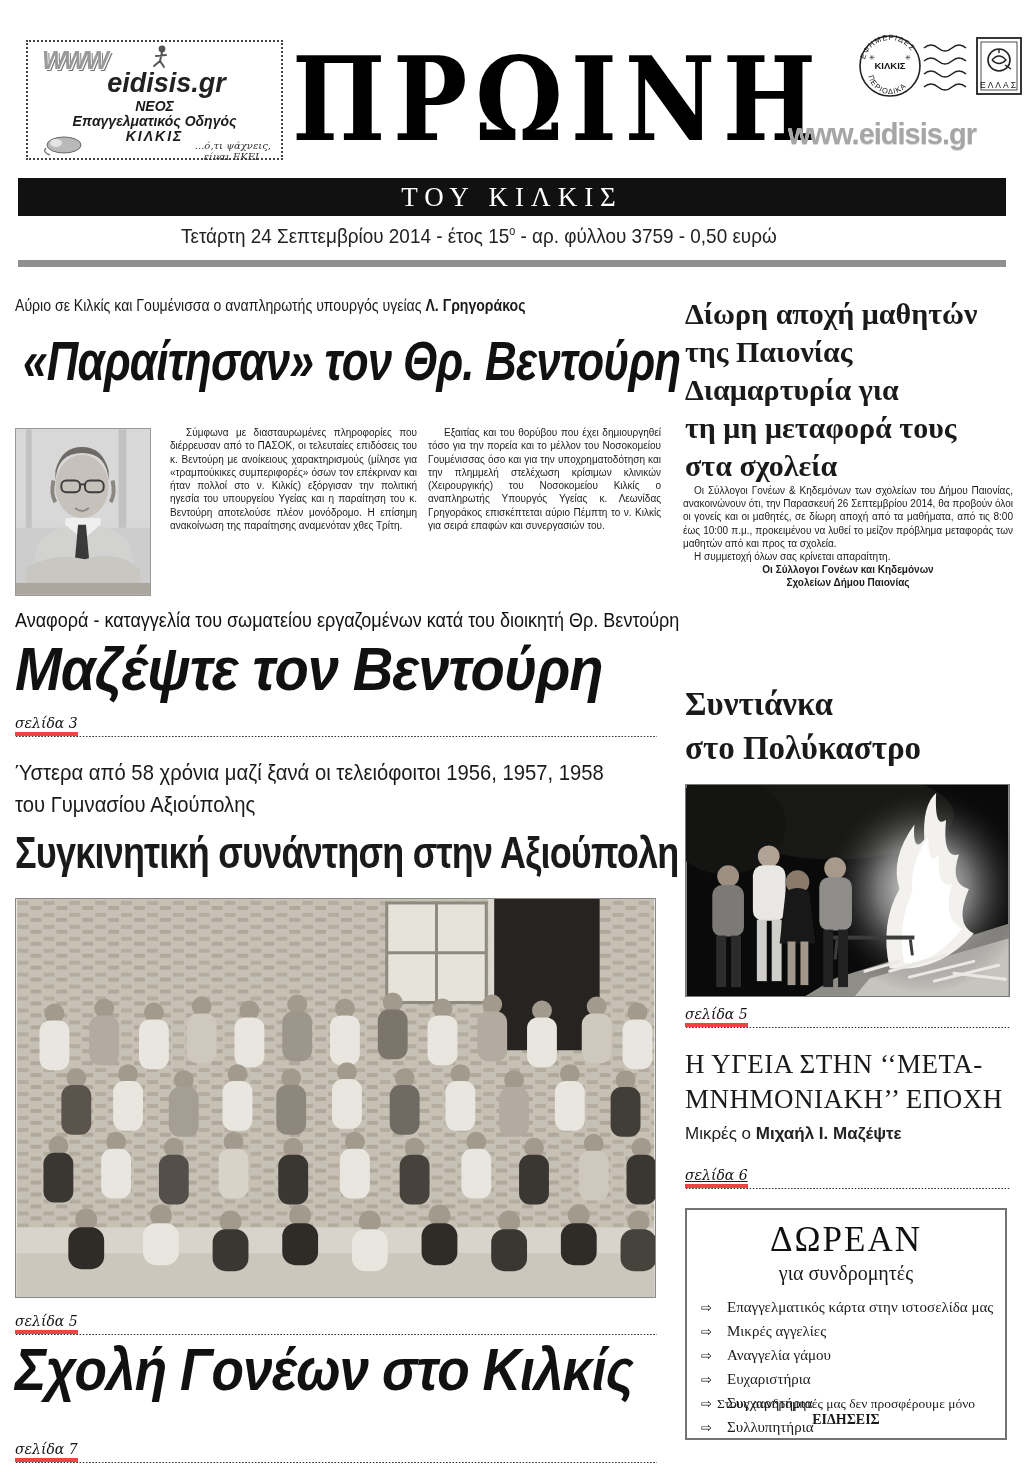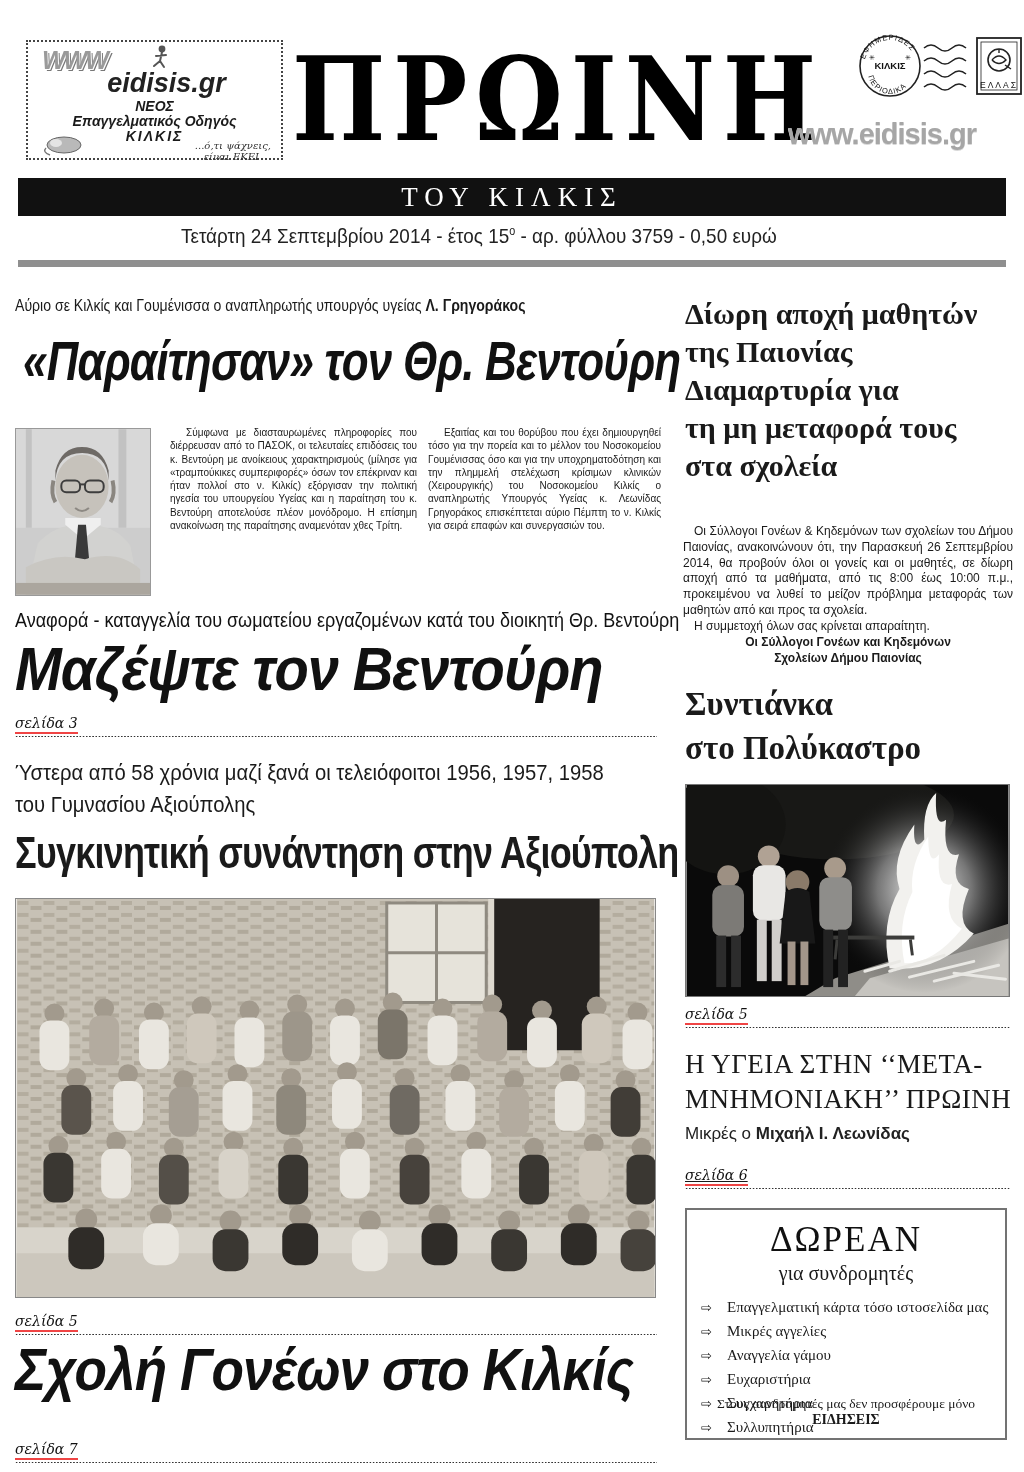--- a/index.html
+++ b/index.html
@@ -28,21 +28,21 @@
   .blackbar{left:18px;top:178px;width:988px;height:38px;background:#111;color:#fff;
             font-family:"Liberation Serif",serif;font-size:27px;letter-spacing:7px;
             text-align:center;line-height:38px;}
   .dateline{left:0;top:224px;width:1024px;text-align:center;font-size:21px;color:#222;}
   .dateline sup{font-size:12px;}
   .grayrule{left:18px;top:260px;width:988px;height:7px;background:#8f8f8f;}
 
   
   .kicker{font-size:20px;color:#111;}
   .pageref{font-family:"DejaVu Serif",serif;font-style:italic;font-size:14px;color:#111;
-           border-bottom:2px solid #ef4444;padding-bottom:1px;}
+           border-bottom:4px solid #ef4444;padding-bottom:1px;}
   .dots{height:3px;margin-top:3px;
         background-image:radial-gradient(circle,#333 0.9px,transparent 1px);
         background-size:3.2px 3px;background-repeat:repeat-x;}
   .hl-italic{font-weight:bold;font-style:italic;letter-spacing:-1px;color:#111;}
   .body-sans{font-size:10px;line-height:1.33;text-align:justify;}
   .body-sans p{margin:0;text-indent:16px;}
 
   
   .lead-kicker{left:15px;top:297px;width:660px;}
   .lead-headline{left:23px;top:329px;font-size:55px;}
@@ -55,21 +55,21 @@
   .reunion-kicker{left:15px;top:757px;width:660px;font-size:22px;line-height:1.45;}
   .reunion-headline{left:15px;top:827px;font-size:45px;font-weight:bold;letter-spacing:-1px;}
   .groupphoto{left:15px;top:898px;width:641px;height:400px;border:1px solid #888;box-sizing:border-box;}
   .ref5L{left:15px;top:1312px;width:642px;}
   .school-headline{left:15px;top:1336px;font-size:59px;}
   .ref7{left:15px;top:1440px;width:642px;}
 
   
   .strike-headline{left:685px;top:295px;width:330px;font-family:"Liberation Serif",serif;
                    font-weight:bold;font-size:30px;line-height:38px;letter-spacing:0;}
-  .strike-body{left:683px;top:524px;width:330px;font-size:12px;line-height:1.32;text-align:justify;}
+  .strike-body{left:683px;top:484px;width:330px;font-size:10px;line-height:1.32;text-align:justify;}
   .strike-body p{margin:0;text-indent:11px;}
   .strike-sig{text-align:center;font-weight:bold;text-indent:0 !important;}
   .syn-headline{left:685px;top:682px;width:330px;font-family:"Liberation Serif",serif;
                 font-weight:bold;font-size:33px;line-height:44px;}
   .bonfire{left:685px;top:784px;width:325px;height:213px;border:1px solid #777;box-sizing:border-box;}
   .ref5R{left:685px;top:1005px;width:325px;}
   .health-headline{left:685px;top:1047px;width:335px;font-family:"Liberation Serif",serif;
                    font-size:27px;line-height:35px;font-weight:500;letter-spacing:0.5px;}
   .byline{left:685px;top:1124px;width:330px;font-size:17px;color:#222;}
   .byline b{font-weight:bold;}
@@ -355,35 +355,35 @@
     </g>
   </svg>
 
   <div class="abs ref5R">
     <span class="pageref">σελίδα 5</span>
     <div class="dots"></div>
   </div>
 
   <div class="abs health-headline">
     <div>Η ΥΓΕΙΑ ΣΤΗΝ ‘‘ΜΕΤΑ-</div>
-    <div>ΜΝΗΜΟΝΙΑΚΗ’’ ΠΡΩΙΝΗ</div>
+    <div>ΜΝΗΜΟΝΙΑΚΗ’’ ΕΠΟΧΗ</div>
   </div>
   <div class="abs byline">
-    <span>Μικρές  ο </span><b>Μιχαήλ Ι. Λεωνίδας</b>
+    <span>Μικρές  ο </span><b>Μιχαήλ Ι. Μαζέψτε</b>
   </div>
   <div class="abs ref6">
     <span class="pageref">σελίδα 6</span>
     <div class="dots"></div>
   </div>
 
   <div class="abs freebox">
     <div class="t">ΔΩΡΕΑΝ</div>
     <div class="s">για συνδρομητές</div>
     <ul>
-      <li><span class="arr">⇨</span><span>Επαγγελματική κάρτα τόσο ιστοσελίδα μας</span></li>
+      <li><span class="arr">⇨</span><span>Επαγγελματικός κάρτα στην ιστοσελίδα μας</span></li>
       <li><span class="arr">⇨</span><span>Μικρές αγγελίες</span></li>
       <li><span class="arr">⇨</span><span>Αναγγελία γάμου</span></li>
       <li><span class="arr">⇨</span><span>Ευχαριστήρια</span></li>
       <li><span class="arr">⇨</span><span>Συγχαρητήρια</span></li>
       <li><span class="arr">⇨</span><span>Συλλυπητήρια</span></li>
     </ul>
     <div class="ft">
       <span>Στους συνδρομητές μας δεν προσφέρουμε μόνο </span><b>ΕΙΔΗΣΕΙΣ</b>
     </div>
   </div>

